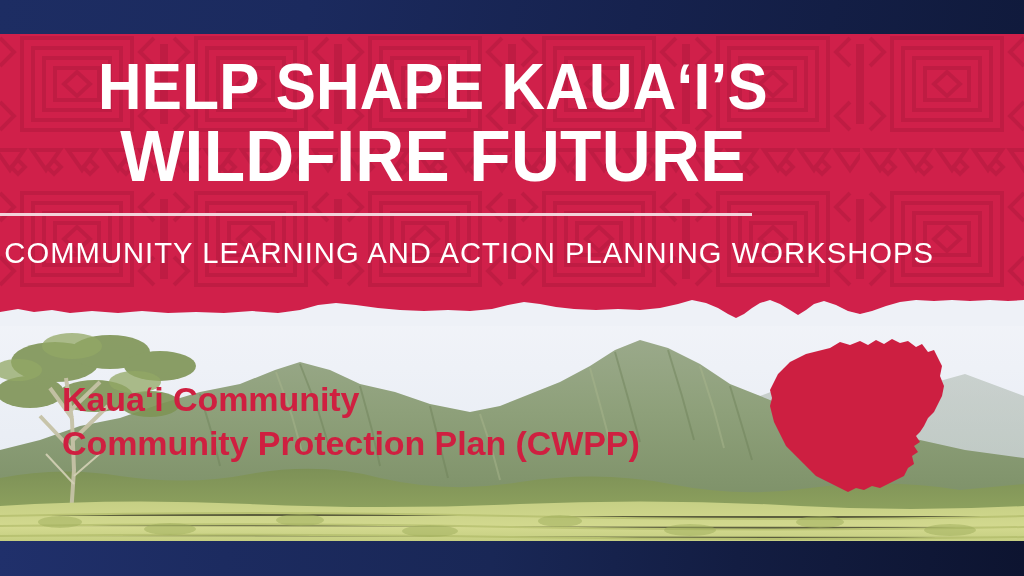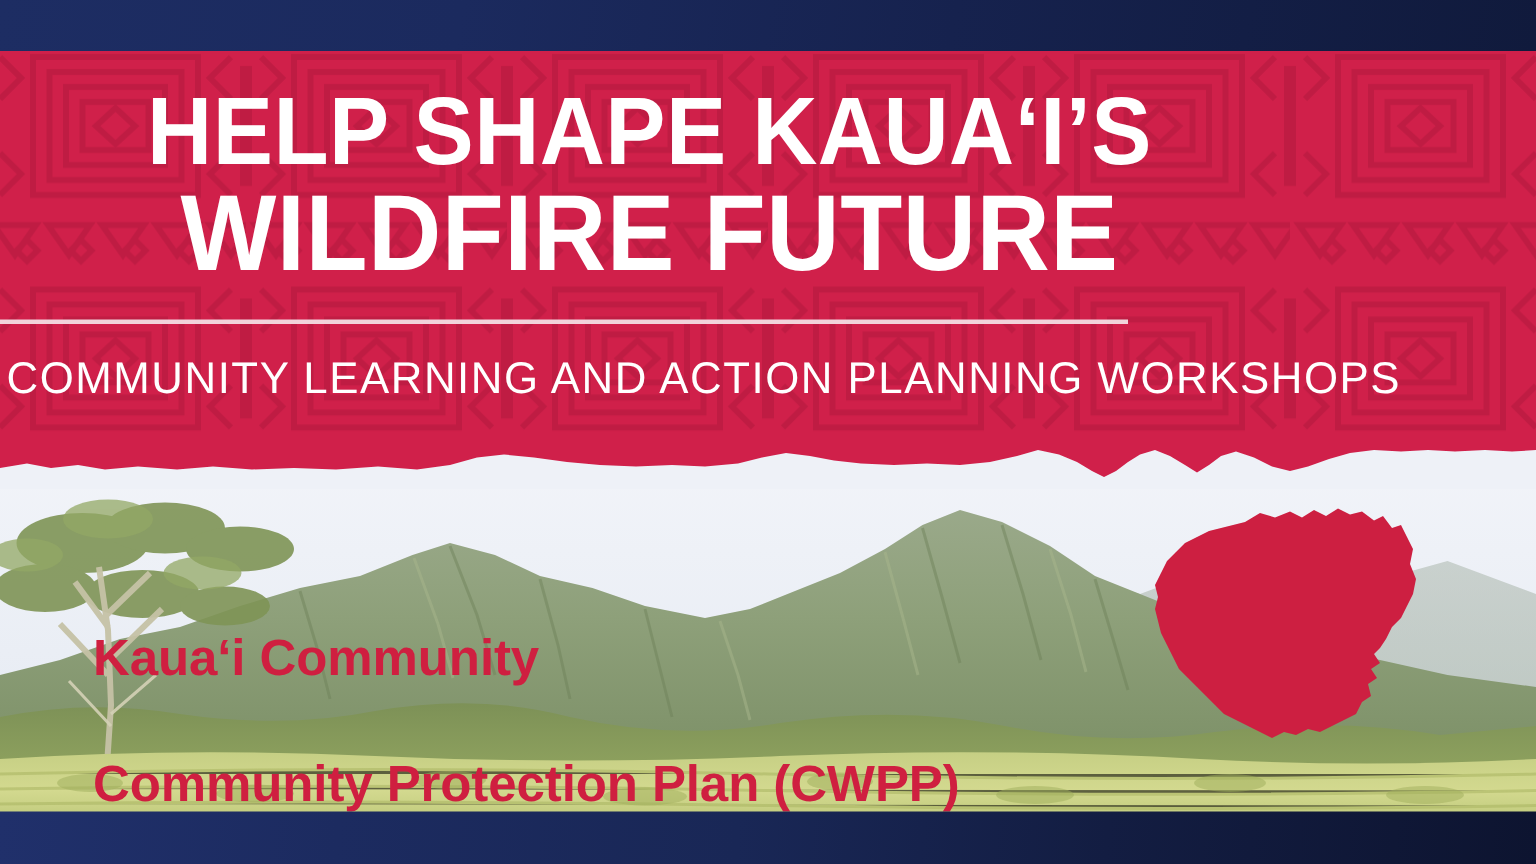--- a/index.html
+++ b/index.html
@@ -107,21 +107,20 @@
     z-index: 8;
   }
   .plan-line {
     color: #cf1f40;
     font-family: "Liberation Sans", sans-serif;
     font-weight: bold;
     font-size: 34px;
     line-height: 1.28;
     white-space: nowrap;
     letter-spacing: -0.002em;
-    margin-top: 40px;
   }
 
   
   .island {
     position: absolute;
     left: 768px; top: 336px;
     width: 208px; height: 194px;
     z-index: 8;
   }
 

